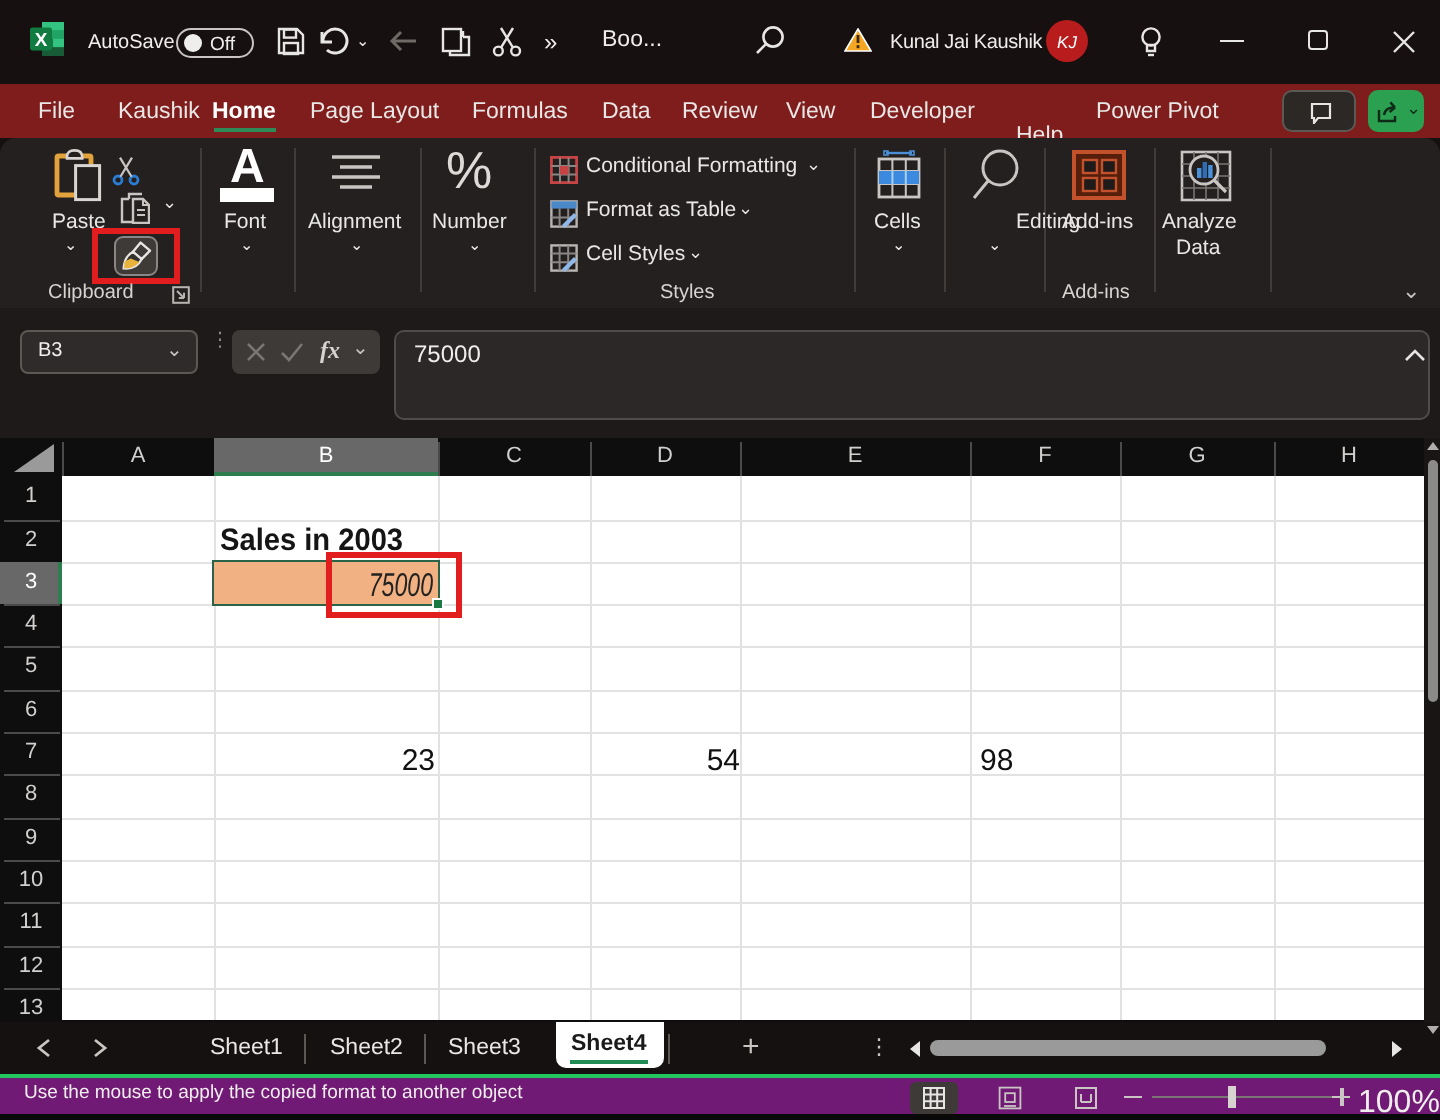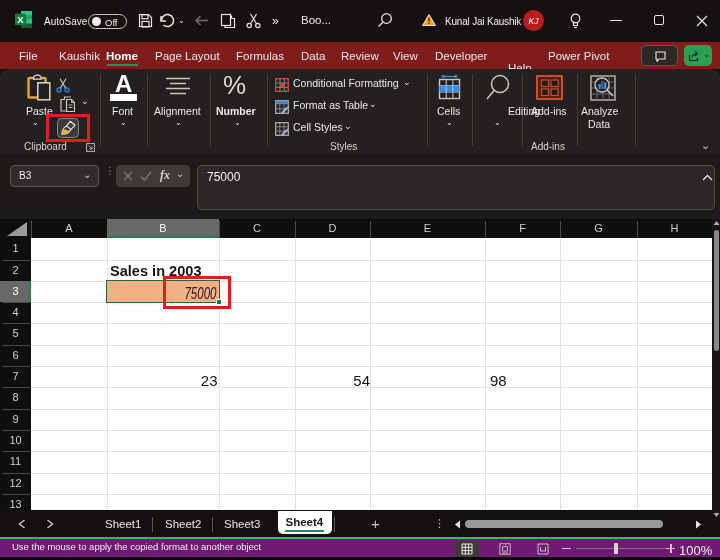--- a/index.html
+++ b/index.html
@@ -168,21 +168,21 @@
   <div class="abs" style="left:112px;top:36px;font-size:10.5px;">Font</div>
   <div class="abs" style="left:120px;top:49px;font-size:8px;">⌄</div>
 
   <svg class="abs" style="left:166px;top:8px;" width="24" height="19" viewBox="0 0 24 19">
     <path d="M0 1.5 h24 M4 6.5 h16 M0 11.5 h24 M4 16.5 h16" stroke="#c8c5c2" stroke-width="1.7"></path>
   </svg>
   <div class="abs" style="left:154px;top:36px;font-size:10.5px;">Alignment</div>
   <div class="abs" style="left:175px;top:49px;font-size:8px;">⌄</div>
 
   <div class="abs" style="left:223px;top:0.8px;font-size:26px;color:#dddad7;">%</div>
-  <div class="abs" style="left:216px;top:36px;font-size:10.5px;font-weight:bold;">Number</div>
+  <div class="abs" style="left:216px;top:36px;font-size:10.5px;">Number</div>
   <div class="abs" style="left:234px;top:49px;font-size:8px;">⌄</div>
 
   <svg class="abs" style="left:275px;top:9px;" width="14" height="14" viewBox="0 0 14 14">
     <rect x="0.7" y="0.7" width="12.6" height="12.6" fill="none" stroke="#c84444" stroke-width="1.4"></rect>
     <path d="M5 0.7 v12.6 M9.3 0.7 v12.6 M0.7 5 h12.6 M0.7 9.3 h12.6" stroke="#8a8683" stroke-width="1"></path>
     <rect x="5" y="5" width="4.3" height="4.3" fill="#c84444"></rect>
   </svg>
   <div class="abs" style="left:293px;top:8px;font-size:10.5px;">Conditional Formatting</div>
   <div class="abs" style="left:403px;top:8px;font-size:9px;">⌄</div>
   <svg class="abs" style="left:275px;top:31px;" width="14" height="14" viewBox="0 0 14 14">
@@ -415,15 +415,15 @@
   <svg class="abs" style="left:537px;top:4px;" width="12" height="12" viewBox="0 0 12 12">
     <path d="M1 1 h10 v10 h-10 z" fill="none" stroke="#c8c5c2" stroke-width="1"></path>
     <path d="M3.5 4 v4 M3.5 8 h5 M8.5 8 v-4" fill="none" stroke="#c8c5c2" stroke-width="1"></path>
   </svg>
 
   <div class="abs" style="left:562px;top:8.5px;width:9px;height:1.4px;background:#c8c5c2;"></div>
   <div class="abs" style="left:576px;top:8.7px;width:91px;height:1.2px;background:#7a7673;"></div>
   <div class="abs" style="left:614px;top:3.5px;width:4px;height:11px;background:#d6d3d0;"></div>
   <div class="abs" style="left:666px;top:8.5px;width:9px;height:1.4px;background:#c8c5c2;"></div>
   <div class="abs" style="left:662px;top:4.7px;width:1.4px;height:9px;background:#c8c5c2;margin-left:8.3px;"></div>
-  <div class="abs" style="left:679px;top:4px;font-size:13px;color:#f0eeec;">100%</div>
+  <div class="abs" style="left:679px;top:4px;font-size:16px;color:#f0eeec;">100%</div>
 </div>
 <div class="abs" style="left:0;top:557px;width:720px;height:3px;background:#0a0909;"></div>
 
 </body></html>

